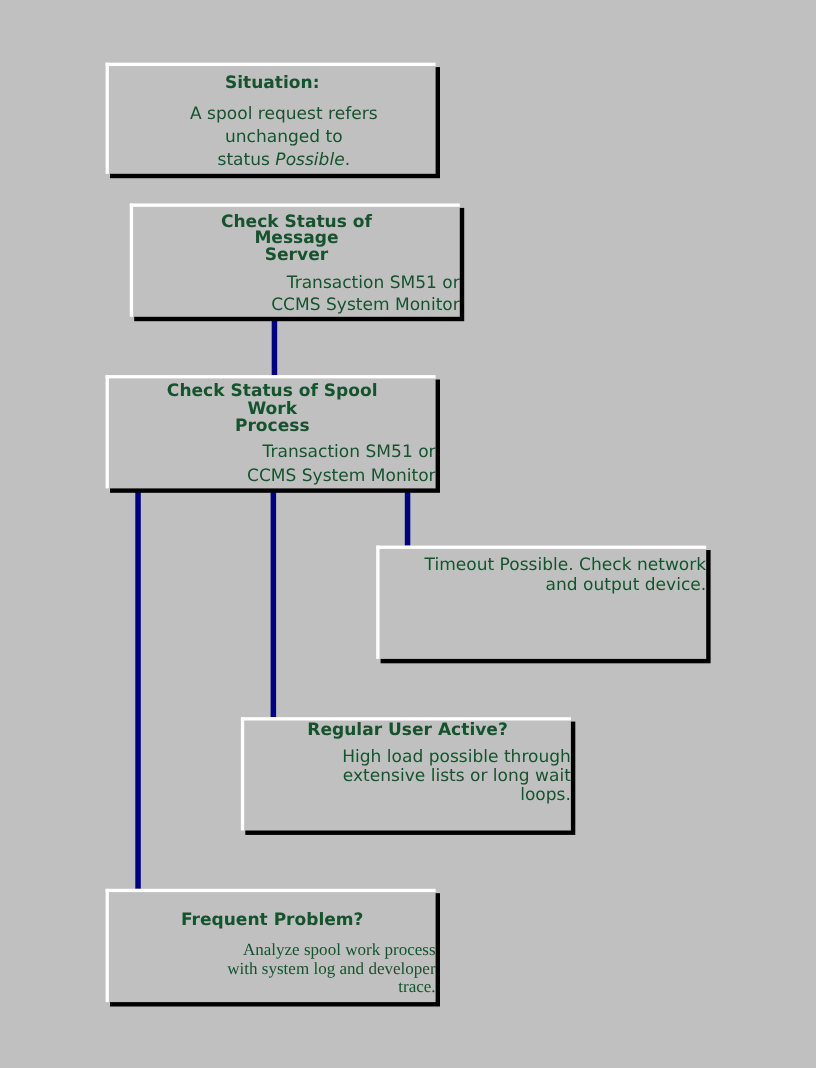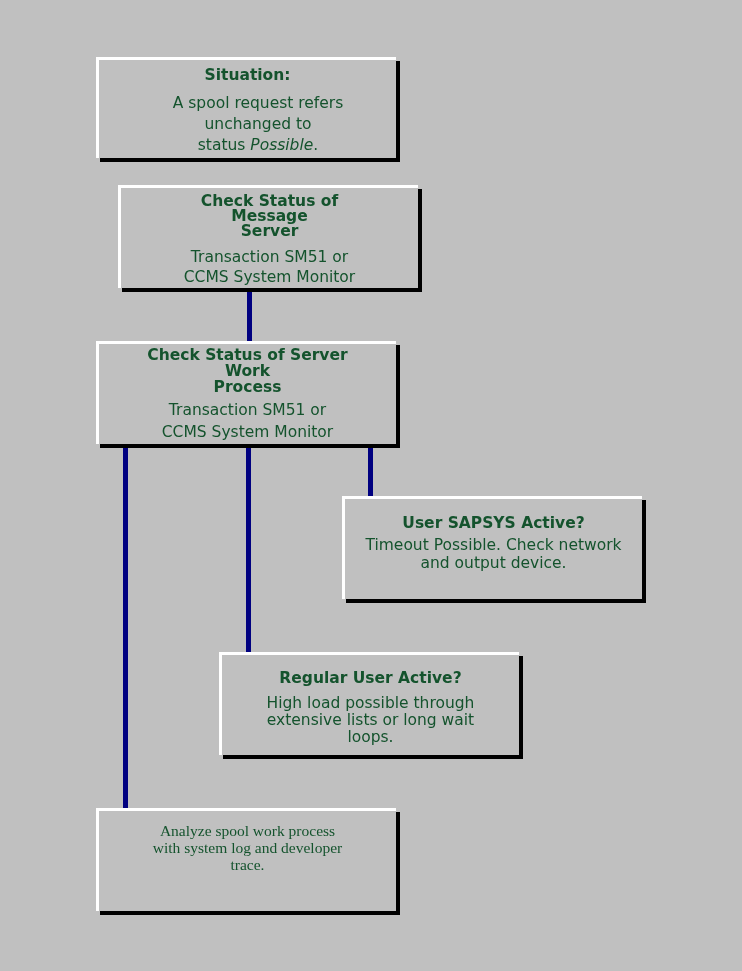--- a/index.html
+++ b/index.html
@@ -34,42 +34,42 @@
   }
   .node-title {
     font-weight: 700;
     font-size: 15.5px;
     line-height: 16px;
     text-align: center;
     white-space: pre-line;
   }
   .node-body {
     font-size: 15.5px;
-    text-align: center;
+    text-align: right;
     white-space: pre-line;
   }
   
   .b1 { left: 96px; top: 57px; height: 101px; }
   .b1 .node-title { padding-top: 7px; }
   .b1 .node-body  { text-align: center; padding-left: 21px; line-height: 21px; margin-top: 10px; }
   
   .b2 { left: 96px; top: 185px; height: 103px; margin-left: 22px; }
   .b2 .node-title { padding-top: 6px; line-height: 15px; }
   .b2 .node-body  { line-height: 20px; margin-top: 8px; }
   
   .b3 { left: 96px; top: 341px; height: 103px; }
   .b3 .node-title { padding-top: 3px; }
   .b3 .node-body  { line-height: 22px; margin-top: 4px; }
   
   .b4 { left: 342px; top: 496px; height: 103px; }
   .b4 .node-title { padding-top: 16px; }
   .b4 .node-body  { line-height: 18px; margin-top: 5px; }
   
   .b5 { left: 219px; top: 652px; height: 103px; }
-  .b5 .node-title { padding-top: 15px; }
+  .b5 .node-title { }
   .b5 .node-body  { line-height: 17px; margin-top: 9px; }
   
   .b6 { left: 96px; top: 808px; height: 103px; }
   .b6 .node-title { padding-top: 17px; }
   .b6 .node-body  { line-height: 17px; margin-top: 11px; font-family: Liberation Serif, serif; }
 
   
   .c-msg-to-spool   { left: 247px; top: 289px; height: 54px; }
   .c-spool-to-freq  { left: 123px; top: 443px; height: 366px; }
   .c-spool-to-reg   { left: 246px; top: 443px; height: 210px; }
@@ -94,39 +94,39 @@
 
   <div class="node b2">
     <div class="node-title">Check Status of
 Message
 Server</div>
     <div class="node-body">Transaction SM51 or
 CCMS System Monitor</div>
   </div>
 
   <div class="node b3">
-    <div class="node-title">Check Status of Server
+    <div class="node-title">Check Status of Spool
 Work
 Process</div>
     <div class="node-body">Transaction SM51 or
 CCMS System Monitor</div>
   </div>
 
   <div class="node b4">
-    <div class="node-title">User SAPSYS Active?</div>
     <div class="node-body">Timeout Possible. Check network
 and output device.</div>
   </div>
 
   <div class="node b5">
     <div class="node-title">Regular User Active?</div>
     <div class="node-body">High load possible through
 extensive lists or long wait
 loops.</div>
   </div>
 
   <div class="node b6">
+    <div class="node-title">Frequent Problem?</div>
     <div class="node-body">Analyze spool work process
 with system log and developer
 trace.</div>
   </div>
 
 </div>
 
 </body></html>

